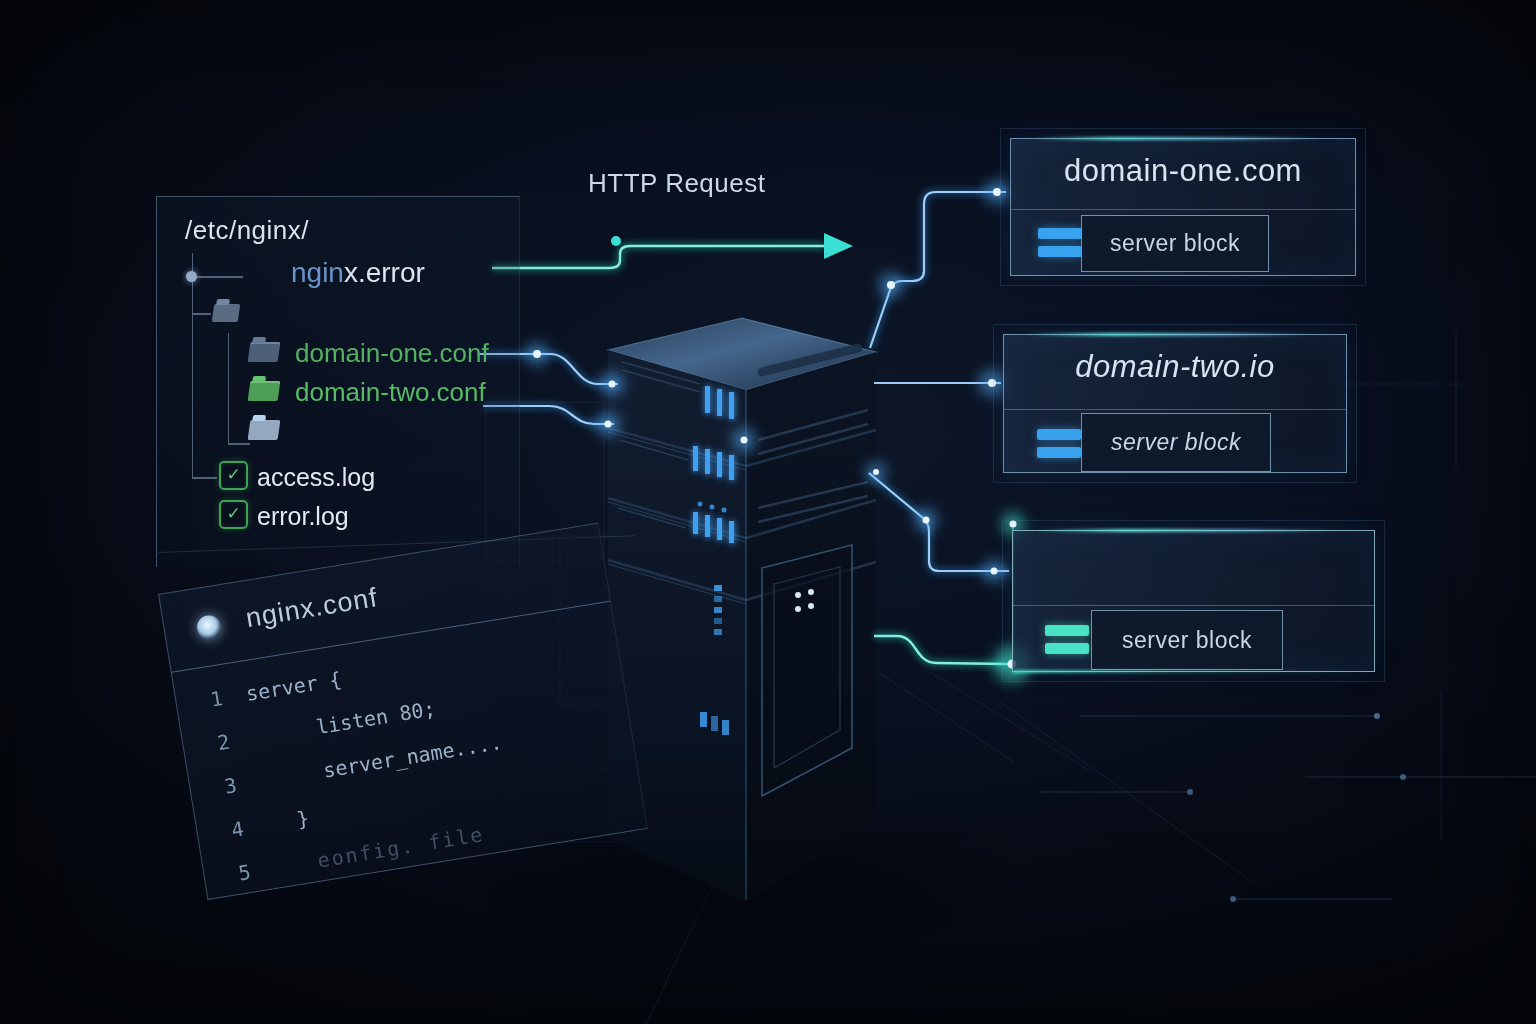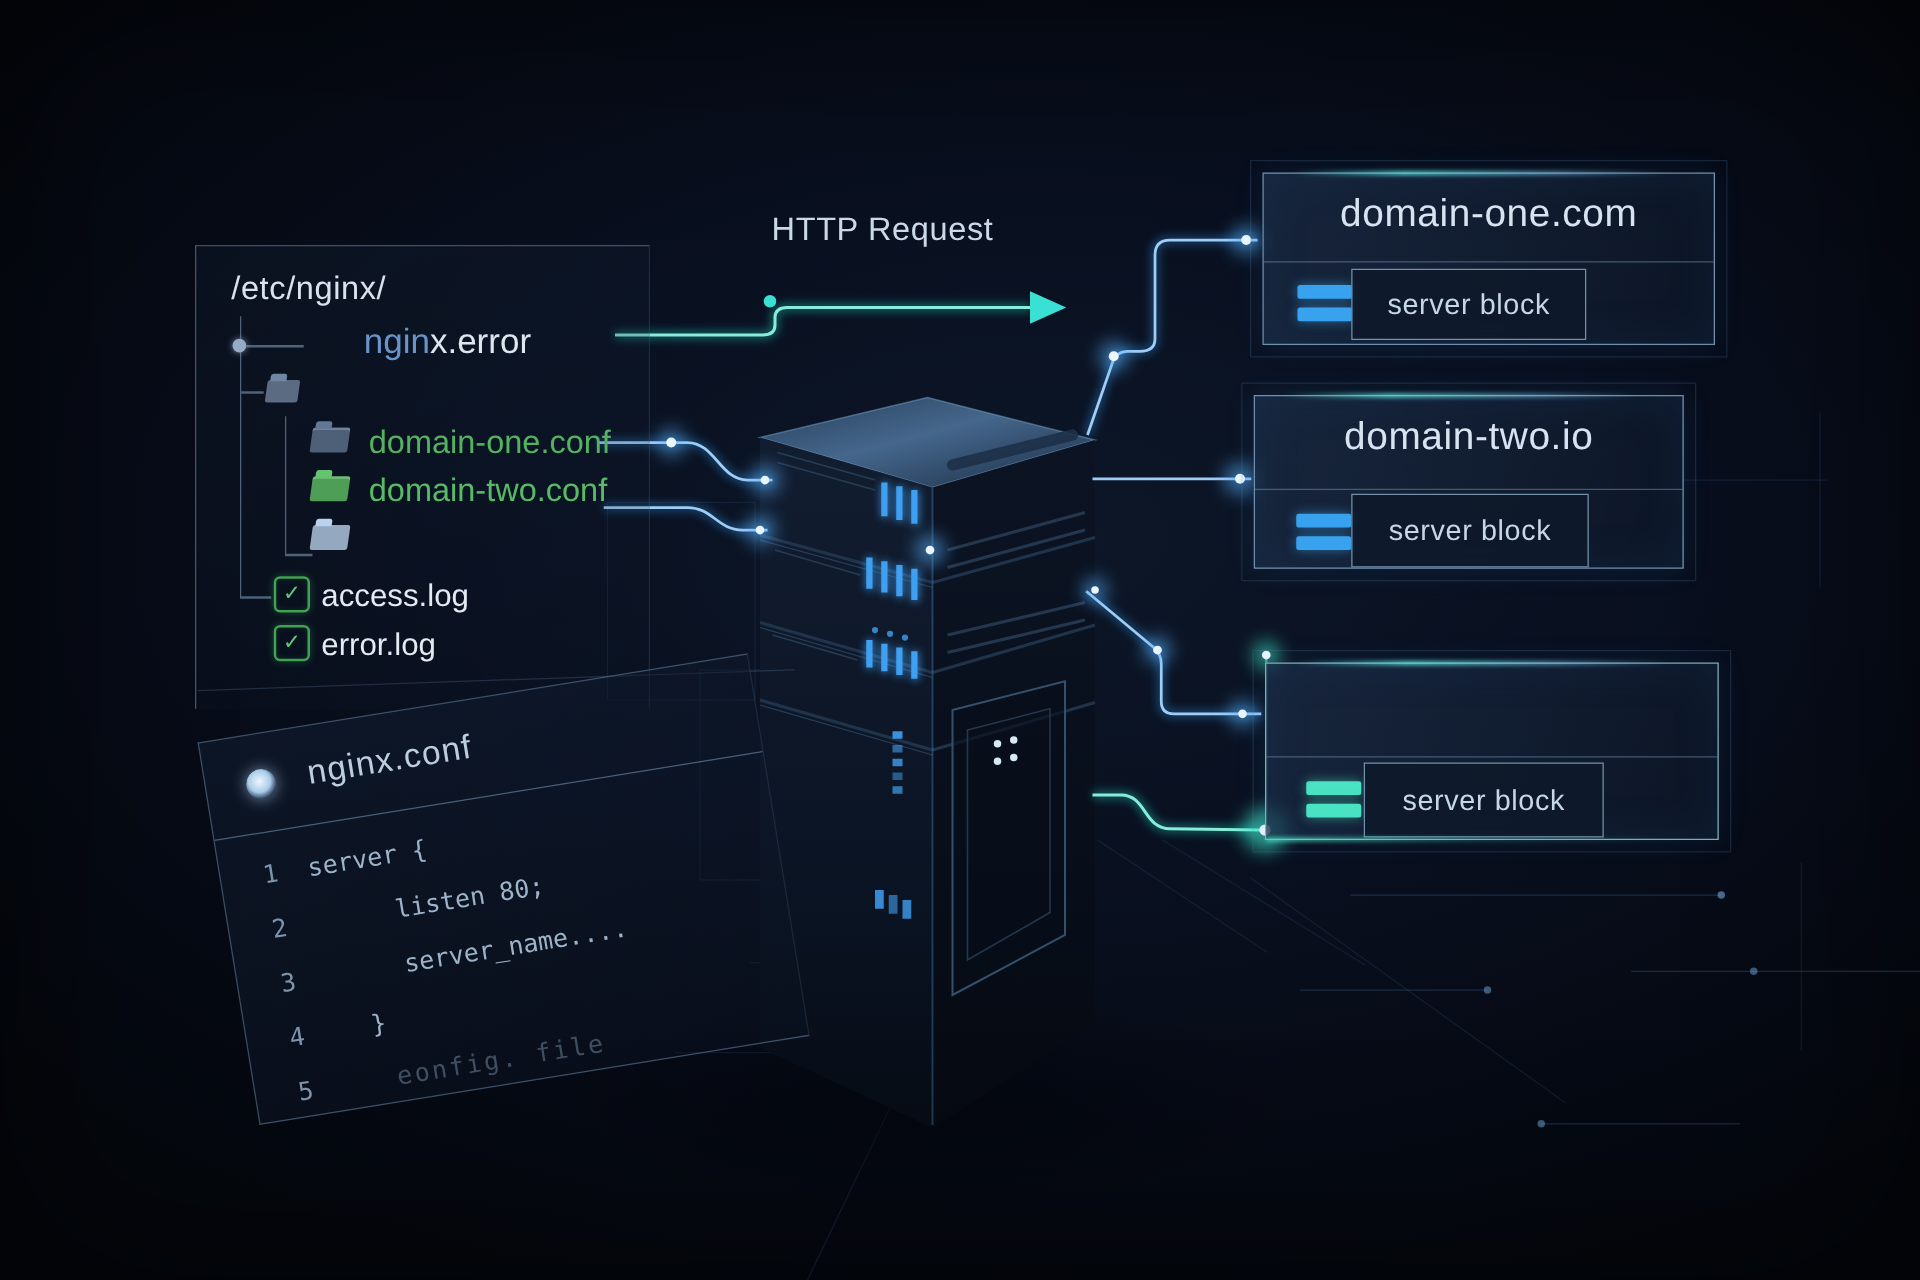--- a/index.html
+++ b/index.html
@@ -47,35 +47,35 @@
   .f-sites{background:#5a6b82;}
   .f-d1{left:92px;top:145px;background:#4e6078;box-shadow:inset 0 2px 0 rgba(160,185,210,.4);}
   .f-d2{left:92px;top:184px;background:#4f9e58;box-shadow:inset 0 2px 0 rgba(190,240,190,.35);}
   .f-d3{left:92px;top:223px;background:#94a8c0;}
   .checkbox{width:25px;height:25px;border:2px solid #3fa351;border-radius:5px;
     color:#64ca79;font-size:17px;line-height:23px;text-align:center;
     box-shadow:0 0 7px rgba(70,200,110,.3), inset 0 0 5px rgba(70,200,110,.15);}
   .cb-access{left:62px;top:264px;} .cb-error{left:62px;top:303px;}
 
   
-  .http-label{left:588px;top:166px;width:236px;text-align:center;
+  .http-label{left:588px;top:166px;width:236px;
     font-size:26px;line-height:34px;color:#cbd8e7;letter-spacing:.5px;}
 
   
   .route-box{
     border:1.5px solid rgba(138,172,202,.8);
     outline:1px solid rgba(90,130,170,.22);outline-offset:9px;
     background:linear-gradient(105deg, rgba(28,45,70,.72), rgba(13,23,40,.8));
     box-shadow:0 0 22px rgba(40,120,200,.14), inset 0 0 34px rgba(28,64,110,.22);
   }
   .route-box::before{content:'';position:absolute;top:-2px;left:6%;right:10%;height:3px;
     background:linear-gradient(90deg, transparent, rgba(90,235,225,.95) 30%, rgba(130,215,255,.55) 70%, transparent);
     filter:blur(1.5px);}
-  .box1{left:1010px;top:138px;width:344px;height:136px;padding-left:16px;}
-  .box2{left:1003px;top:316px;width:342px;height:137px;}
+  .box1{left:1010px;top:138px;width:344px;height:136px;}
+  .box2{left:1003px;top:334px;width:342px;height:137px;font-style:italic;}
   .box3{left:1012px;top:530px;width:361px;height:140px;}
   .box3{border-color:rgba(150,195,205,.85);}
   .box3::after{content:'';position:absolute;bottom:-2px;left:0;right:4%;height:3px;
     background:linear-gradient(90deg, rgba(70,230,200,.9), rgba(70,230,200,.25), transparent);
     filter:blur(1.5px);}
   .route-title{position:absolute;top:14px;left:0;right:0;text-align:center;
     font-size:31px;color:#d7e3f0;letter-spacing:.5px;}
   .route-divider{position:absolute;left:0;right:0;height:1px;background:rgba(130,165,200,.45);}
   .box1 .route-divider{top:70px;} .box2 .route-divider{top:74px;} .box3 .route-divider{top:74px;}
   .eq-icon{position:absolute;width:44px;}

